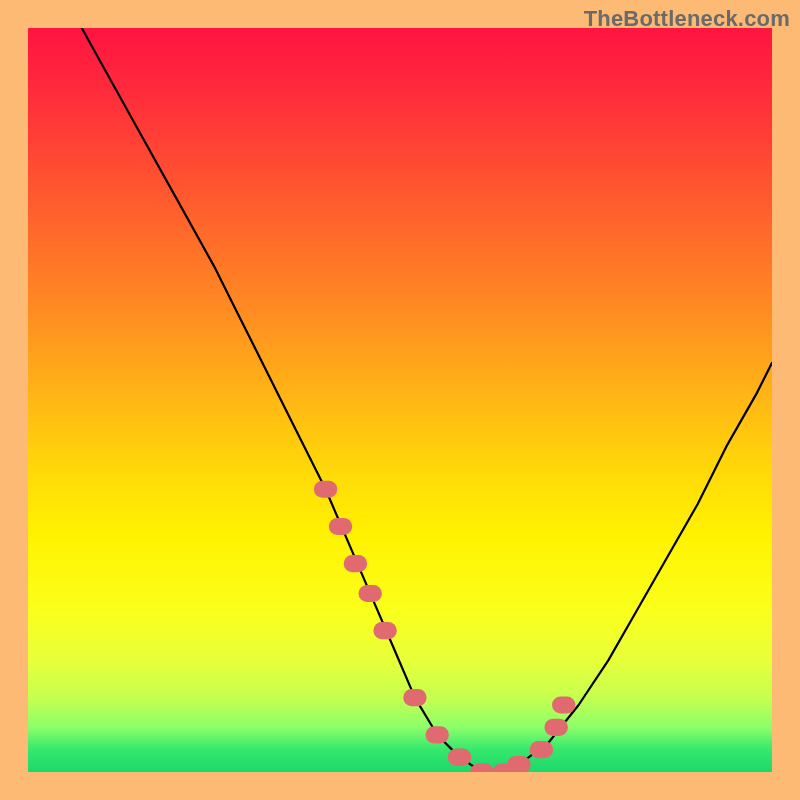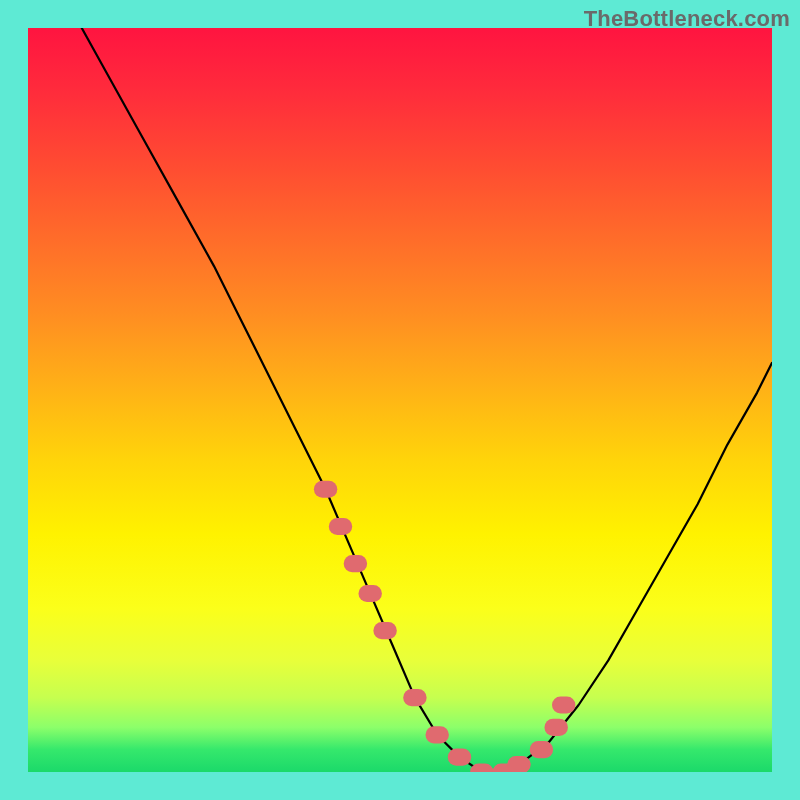--- a/index.html
+++ b/index.html
@@ -8,21 +8,21 @@
     width: 800px;
     height: 800px;
     background: #000;
     overflow: hidden;
     font-family: Arial, Helvetica, sans-serif;
   }
   .frame {
     position: relative;
     width: 800px;
     height: 800px;
-    background: #5eead4;
+    background: #fdba74;
   }
   .watermark {
     position: absolute;
     top: 6px;
     right: 10px;
     color: #6a6a6a;
     font-size: 22px;
     font-weight: 600;
     letter-spacing: 0.2px;
     user-select: none;

